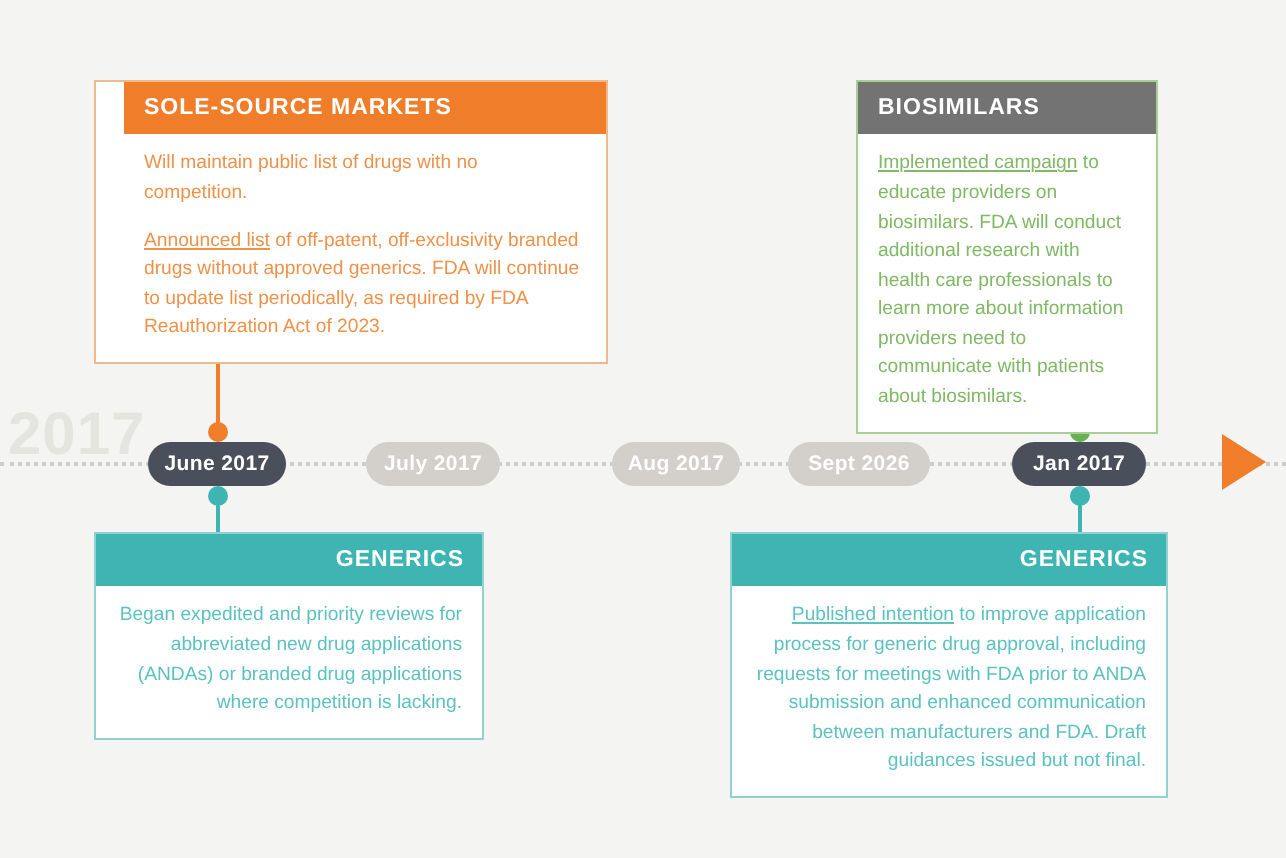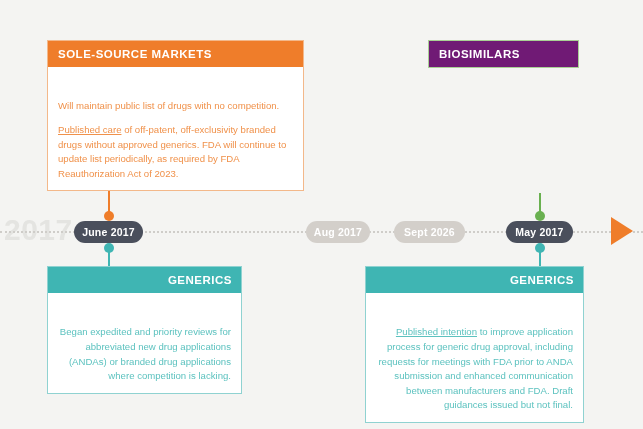--- a/index.html
+++ b/index.html
@@ -25,21 +25,20 @@
   .year-watermark {
     position: absolute;
     left: 4px;
     top: 203px;
     font-size: 30px;
     font-weight: 700;
     color: #e4e4e1;
     letter-spacing: 0.5px;
     line-height: 1;
     user-select: none;
-    margin-top: 12px;
   }
 
   
   .timeline-axis {
     position: absolute;
     left: 0;
     top: 231px;
     width: 643px;
     height: 2px;
     border-top: 2px dotted #cfcdc9;
@@ -105,34 +104,33 @@
     font-weight: 700;
     letter-spacing: 0.5px;
     color: #ffffff;
     padding: 6px 9px 6px 10px;
     line-height: 1.25;
   }
   .card-body {
     padding: 8px 10px 9px 10px;
     font-size: 9.6px;
     line-height: 1.52;
-    margin-top: 24px;
   }
   .card-body p { margin: 0 0 9px 0; }
   .card-body p:last-child { margin-bottom: 0; }
   .card-body u { text-decoration: underline; }
 
   
-  .card.orange { border-color: #f3b88a; }
+  .card.orange { border-color: #f3b88a; padding-left: 14px; }
   .card.orange .card-header { background: #ef7d2a; }
   .card.orange .card-body { color: #f0914a; }
 
   
   .card.green { border-color: #a9cf95; }
-  .card.green .card-header { background: #701a75; }
+  .card.green .card-header { background: #737373; }
   .card.green .card-body { color: #7fb964; }
 
   
   .card.teal { border-color: #8fd2d1; text-align: right; }
   .card.teal .card-header { background: #3fb5b3; }
   .card.teal .card-body { color: #5cc2bf; }
 
   
   #card-sole-source { left: 47px;  top: 40px;  width: 257px; }
   #card-biosimilars { left: 428px; top: 40px;  width: 151px; }
@@ -143,23 +141,24 @@
 <body>
 
 <div class="canvas">
 
   <div class="year-watermark">2017</div>
 
   <div class="timeline-axis"></div>
   <div class="arrow-head"></div>
 
   <div class="pill active" style="left:74px;  width:69px;">June 2017</div>
+  <div class="pill inactive" style="left:183px; width:67px;">July 2017</div>
   <div class="pill inactive" style="left:306px; width:64px;">Aug 2017</div>
   <div class="pill inactive" style="left:394px; width:71px;">Sept 2026</div>
-  <div class="pill active" style="left:506px; width:67px;">May 2017</div>
+  <div class="pill active" style="left:506px; width:67px;">Jan 2017</div>
 
   <div class="pin" style="left:103px; top:163px; width:12px; height:58px;">
     <div class="stem" style="background:#ef7d2a; bottom:5px;"></div>
     <div class="dot" style="background:#ef7d2a; bottom:0;"></div>
   </div>
 
   <div class="pin" style="left:103px; top:243px; width:12px; height:24px;">
     <div class="stem" style="background:#3fb5b3; top:5px;"></div>
     <div class="dot" style="background:#3fb5b3; top:0;"></div>
   </div>
@@ -171,26 +170,29 @@
 
   <div class="pin" style="left:534px; top:243px; width:12px; height:24px;">
     <div class="stem" style="background:#3fb5b3; top:5px;"></div>
     <div class="dot" style="background:#3fb5b3; top:0;"></div>
   </div>
 
   <div class="card orange" id="card-sole-source">
     <div class="card-header">SOLE-SOURCE MARKETS</div>
     <div class="card-body">
       <p>Will maintain public list of drugs with no competition.</p>
-      <p><u>Published care</u><span> of off-patent, off-exclusivity branded drugs without approved generics. FDA will continue to update list periodically, as required by FDA Reauthorization Act of 2023.</span></p>
+      <p><u>Announced list</u><span> of off-patent, off-exclusivity branded drugs without approved generics. FDA will continue to update list periodically, as required by FDA Reauthorization Act of 2023.</span></p>
     </div>
   </div>
 
   <div class="card green" id="card-biosimilars">
     <div class="card-header">BIOSIMILARS</div>
+    <div class="card-body">
+      <p><u>Implemented campaign</u><span> to educate providers on biosimilars. FDA will conduct additional research with health care professionals to learn more about information providers need to communicate with patients about biosimilars.</span></p>
+    </div>
   </div>
 
   <div class="card teal" id="card-generics-1">
     <div class="card-header">GENERICS</div>
     <div class="card-body">
       <p>Began expedited and priority reviews for abbreviated new drug applications (ANDAs) or branded drug applications where competition is lacking.</p>
     </div>
   </div>
 
   <div class="card teal" id="card-generics-2">

